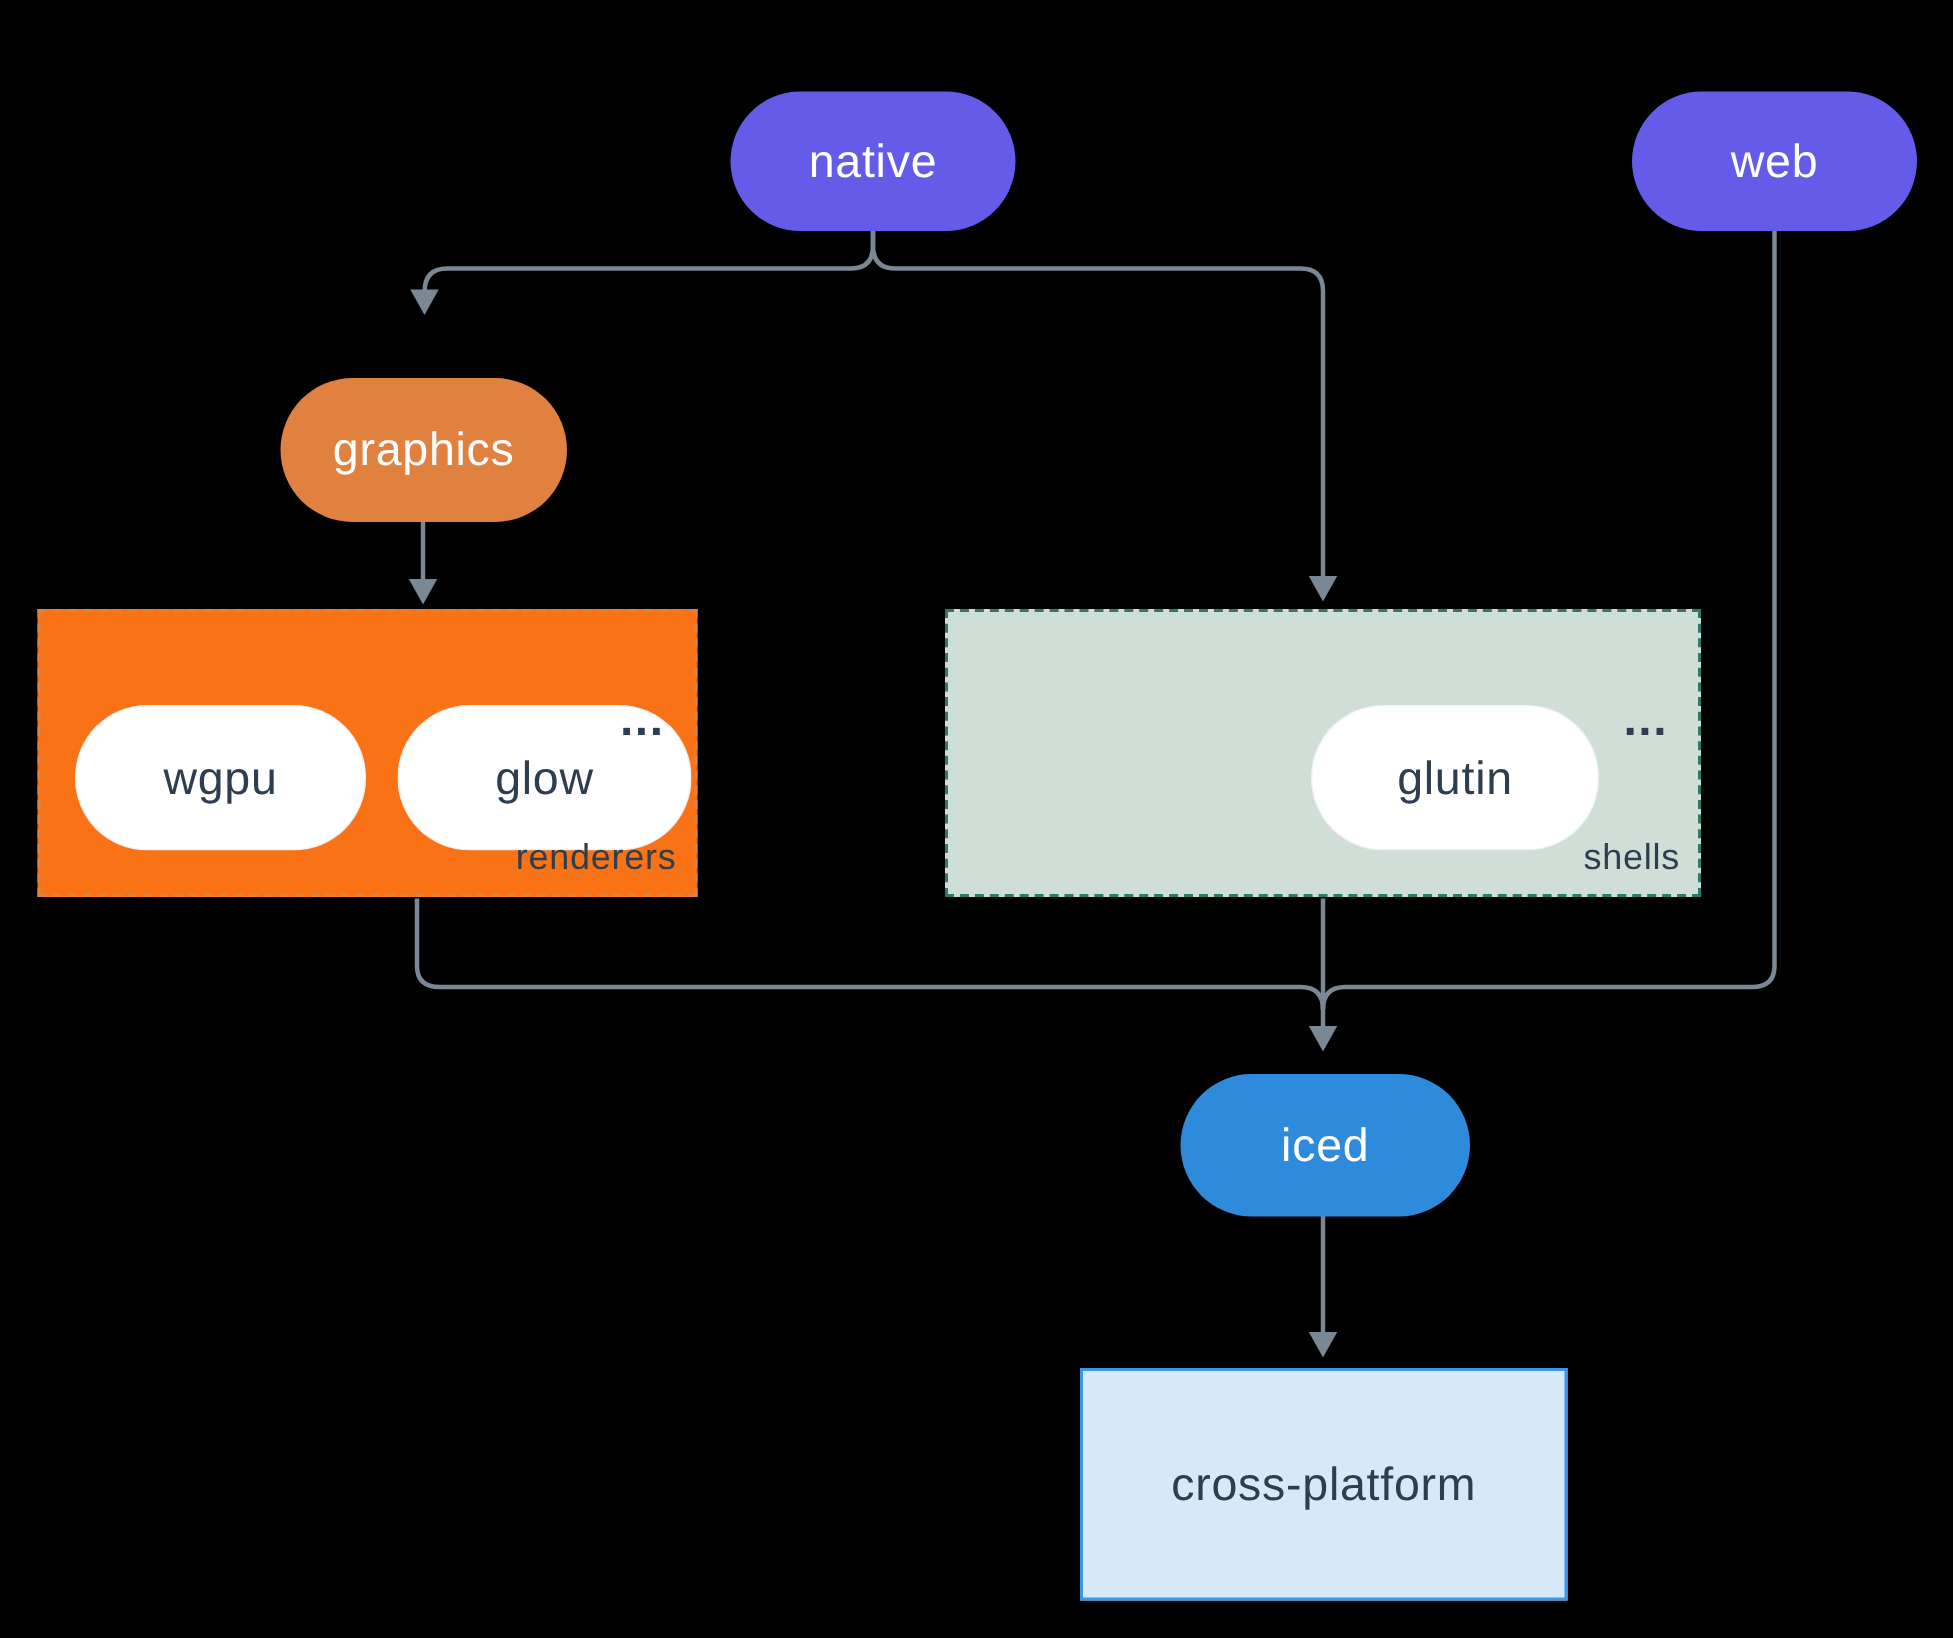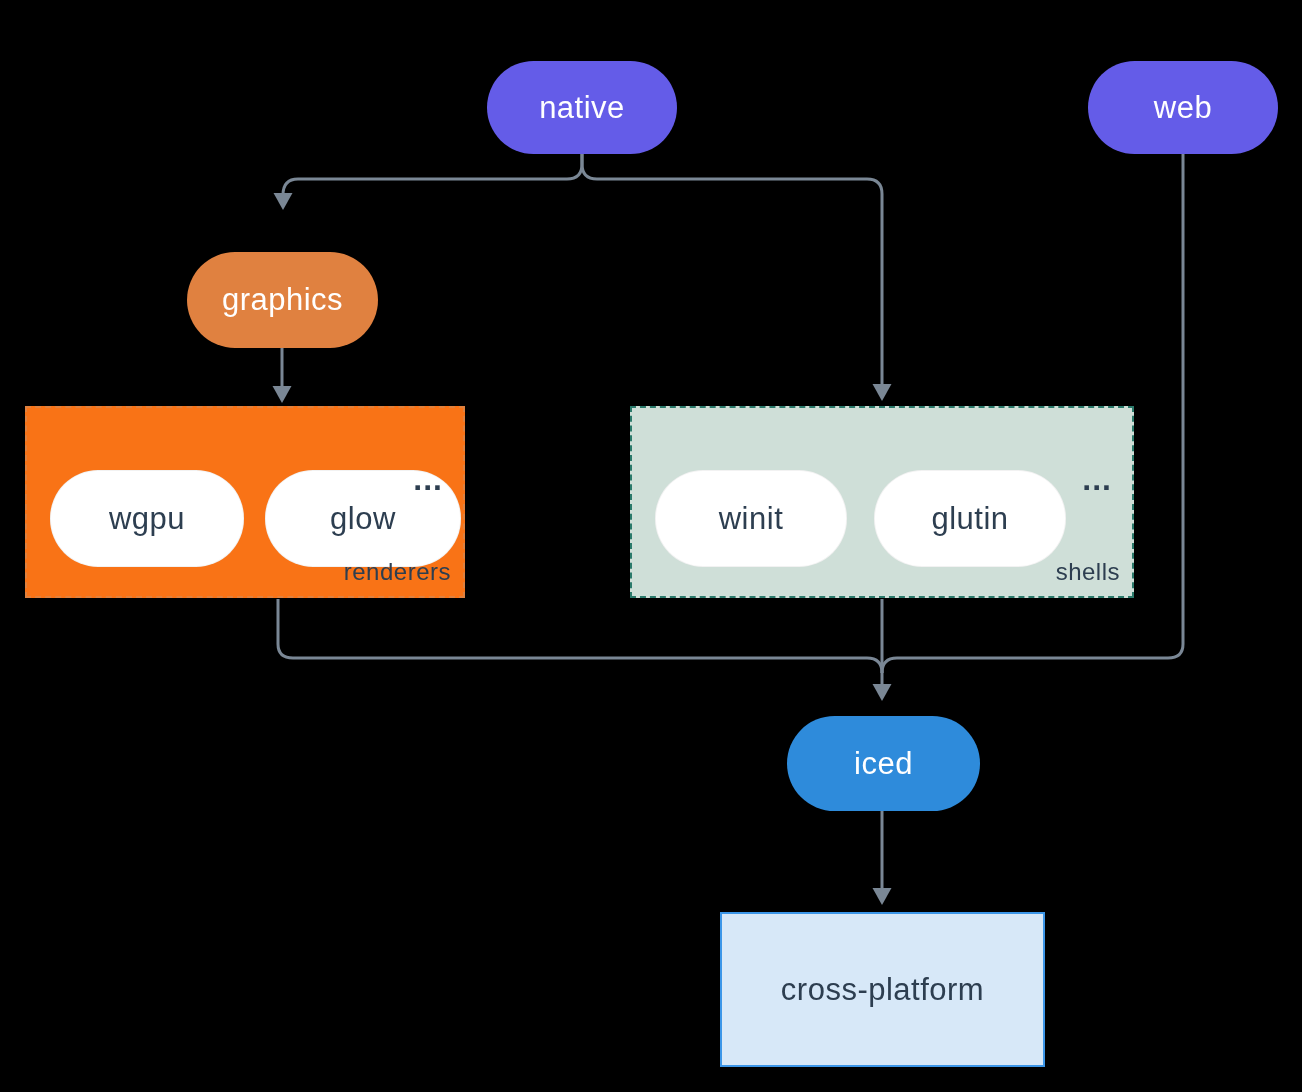--- a/index.html
+++ b/index.html
@@ -106,23 +106,20 @@
       <span>wgpu</span>
     </div>
     <div class="pill pill-lib node-glow">
       <span>glow</span>
     </div>
     <div class="ellipsis">...</div>
     <div class="group-label">renderers</div>
   </div>
 
   <div class="group group-shells">
-    <div class="pill pill-lib node-winit">
-      <span>winit</span>
-    </div>
     <div class="pill pill-lib node-glutin">
       <span>glutin</span>
     </div>
     <div class="ellipsis">...</div>
     <div class="group-label">shells</div>
   </div>
 
   <div class="pill pill-iced node-iced">
     <span>iced</span>
   </div>

